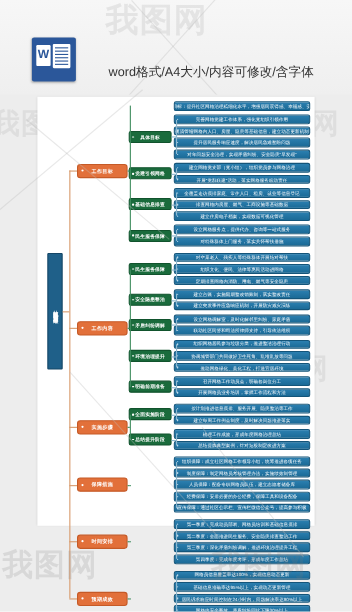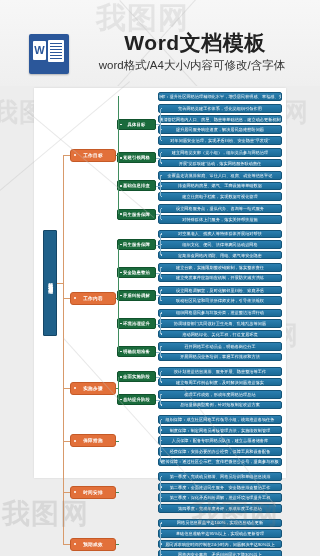--- a/index.html
+++ b/index.html
@@ -97,21 +97,20 @@
     <div class="lines">
       <i style="top:3px"></i>
         <i style="top:6px"></i>
         <i style="top:9px"></i>
       <i style="top:12px"></i>
         <i style="top:15px"></i>
         <i style="top:18px"></i>
     </div>
   </div>
 
-  <div class="title">Word文档模板</div>
   <div class="subtitle">word格式/A4大小/内容可修改/含字体</div>
 </div>
 
 <div class="wm wm-a">我图网</div>
 <div class="wm wm-b">我图网</div>
 <div class="wm wm-c">我图网</div>
 <div class="wm wm-d">我图网</div>
 <div class="wm wm-e">我图网</div>
 
 <div class="page"></div>

